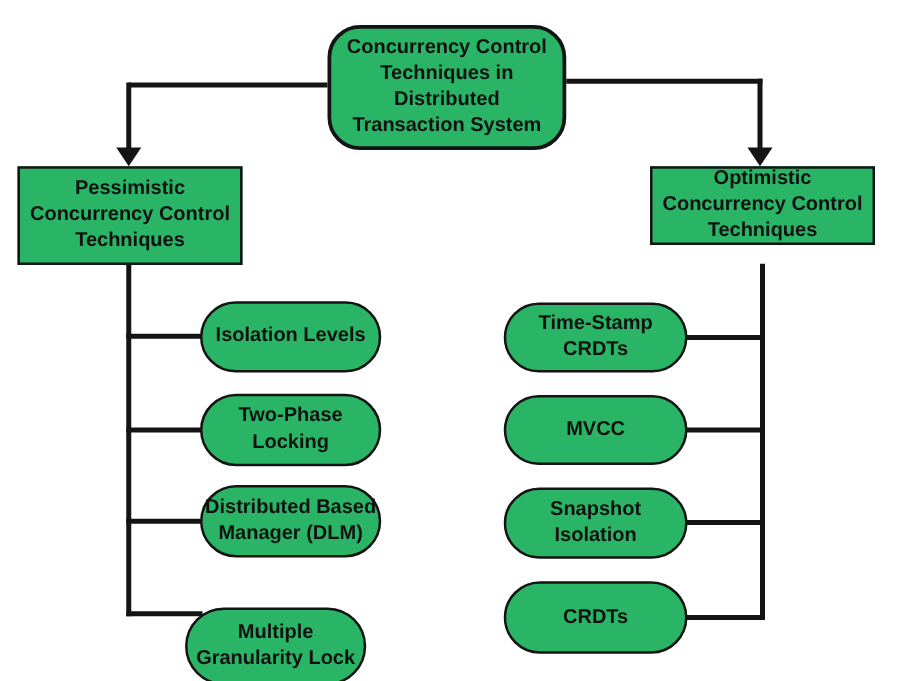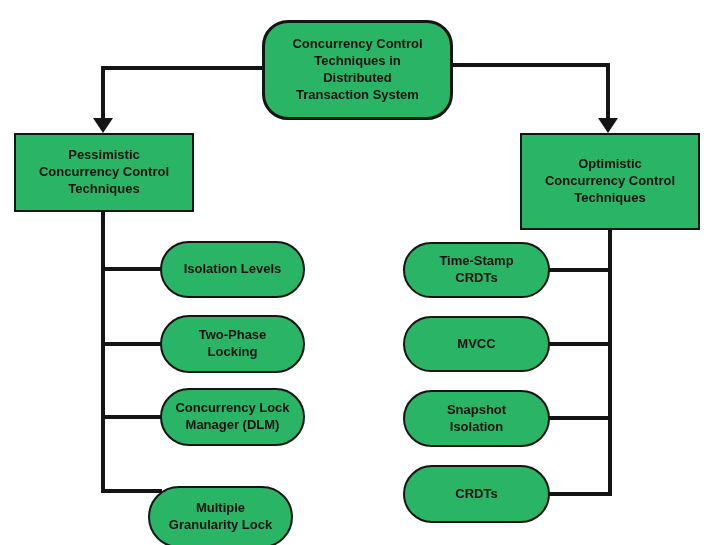--- a/index.html
+++ b/index.html
@@ -24,33 +24,33 @@
   .node {
     position: absolute;
     display: flex;
     align-items: center;
     justify-content: center;
     text-align: center;
     white-space: pre-line;
     background: var(--node-fill);
     color: var(--text);
     font-weight: bold;
-    font-size: 13px;
+    font-size: 16px;
     line-height: 1.3;
     box-sizing: border-box;
     border: 2px solid var(--node-border);
   }
   .node.root {
     left: 262px; top: 20px; width: 191px; height: 100px;
     border-radius: 26px;
     border-width: 3px;
   }
   .node.branch { border-radius: 0; }
   .node.branch.left  { left: 14px;  top: 133px; width: 180px; height: 79px; }
-  .node.branch.right { left: 520px; top: 133px; width: 180px; height: 97px; text-align: center; }
+  .node.branch.right { left: 520px; top: 133px; width: 180px; height: 63px; text-align: center; }
   .node.pill { border-radius: 31px; }
   .pill.l1 { left: 160px; top: 241px; width: 145px; height: 57px; }
   .pill.l2 { left: 160px; top: 315px; width: 145px; height: 58px; }
   .pill.l3 { left: 160px; top: 388px; width: 145px; height: 58px; }
   .pill.l4 { left: 148px; top: 462px; width: 145px; height: 62px; margin-top: 24px; }
   .pill.r1 { left: 403px; top: 242px; width: 147px; height: 56px; }
   .pill.r2 { left: 403px; top: 316px; width: 147px; height: 56px; }
   .pill.r3 { left: 403px; top: 390px; width: 147px; height: 57px; }
   .pill.r4 { left: 403px; top: 465px; width: 147px; height: 58px; }
 
@@ -114,21 +114,21 @@
   <div class="node branch left">Pessimistic
 Concurrency Control
 Techniques</div>
   <div class="node branch right">Optimistic
 Concurrency Control
 Techniques</div>
 
   <div class="node pill l1">Isolation Levels</div>
   <div class="node pill l2">Two-Phase
 Locking</div>
-  <div class="node pill l3">Concurrency Lock
+  <div class="node pill l3">Distributed Based
 Manager (DLM)</div>
   <div class="node pill l4">Multiple
 Granularity Lock</div>
 
   <div class="node pill r1">Time-Stamp
 CRDTs</div>
   <div class="node pill r2">MVCC</div>
   <div class="node pill r4">CRDTs</div>
   <div class="node pill r3">Snapshot
 Isolation</div>

